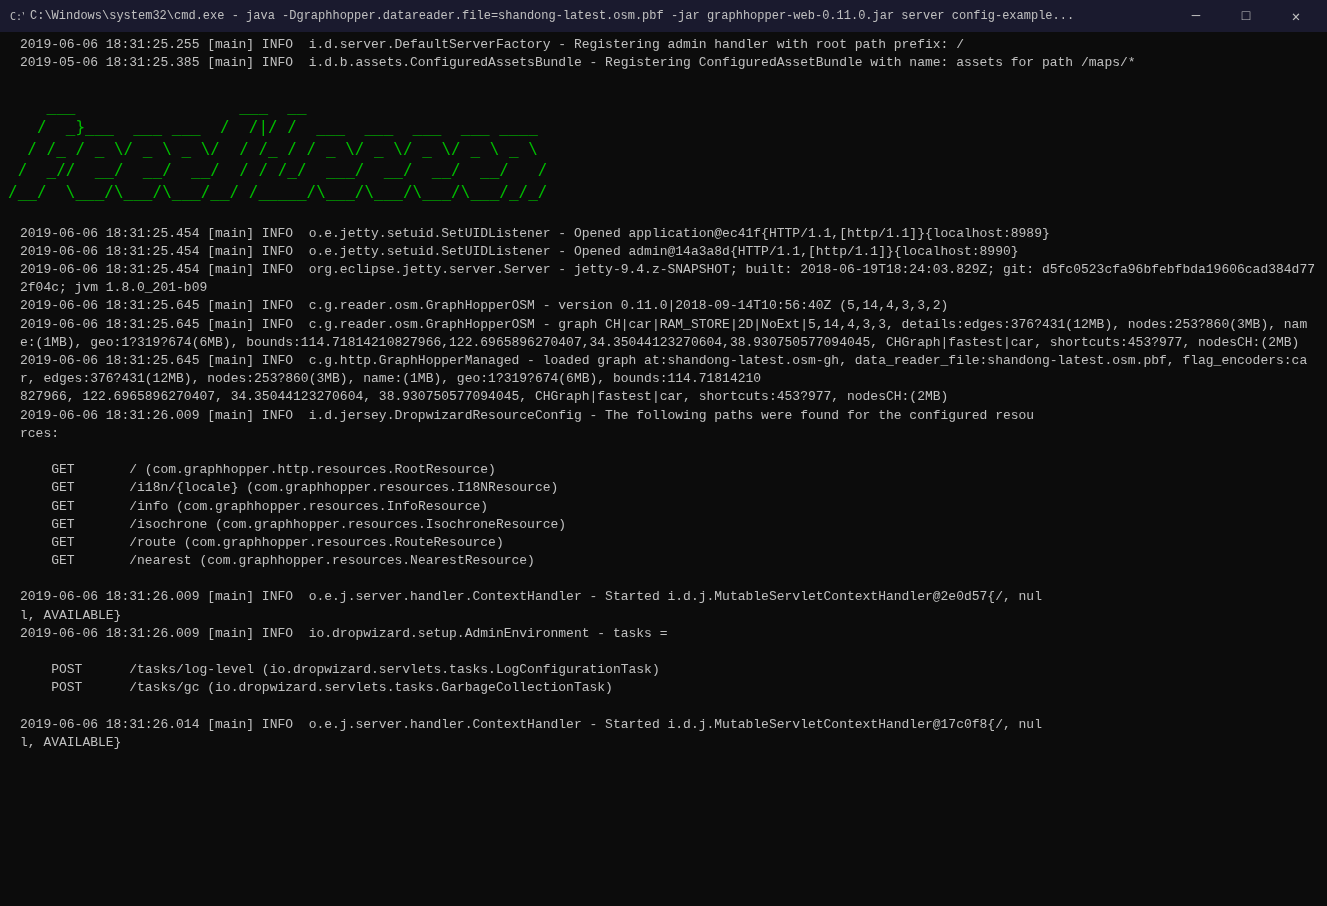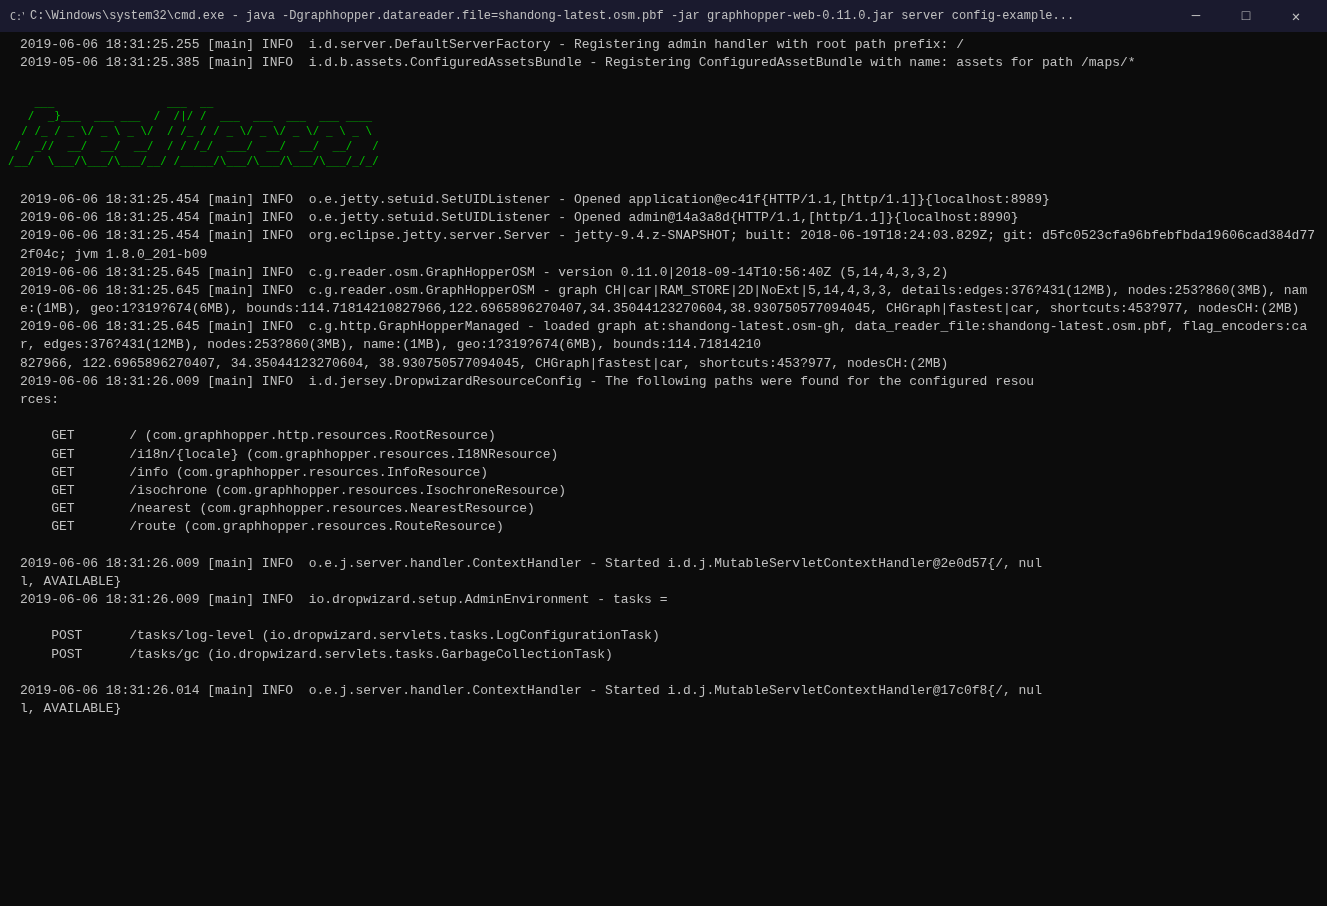--- a/index.html
+++ b/index.html
@@ -63,21 +63,21 @@
     }
     .ascii-art {
       color: #00aa00;
       font-size: 13px;
       line-height: 1.35;
       margin: 4px 0;
     }
     .graphhopper-art {
       display: block;
       white-space: pre;
-      font-size: 11px;
+      font-size: 16px;
       color: #00bb00;
       margin: 2px 0;
     }
   </style>
 </head>
 <body>
 
 <div class="title-bar">
   <div class="title-bar-left">
     <span class="title-bar-icon">
@@ -112,22 +112,22 @@
   <div class="log-line">2019-06-06 18:31:25.454 [main] INFO  org.eclipse.jetty.server.Server - jetty-9.4.z-SNAPSHOT; built: 2018-06-19T18:24:03.829Z; git: d5fc0523cfa96bfebfbda19606cad384d772f04c; jvm 1.8.0_201-b09</div>
   <div class="log-line">2019-06-06 18:31:25.645 [main] INFO  c.g.reader.osm.GraphHopperOSM - version 0.11.0|2018-09-14T10:56:40Z (5,14,4,3,3,2)</div>
   <div class="log-line">2019-06-06 18:31:25.645 [main] INFO  c.g.reader.osm.GraphHopperOSM - graph CH|car|RAM_STORE|2D|NoExt|5,14,4,3,3, details:edges:376?431(12MB), nodes:253?860(3MB), name:(1MB), geo:1?319?674(6MB), bounds:114.71814210827966,122.6965896270407,34.35044123270604,38.930750577094045, CHGraph|fastest|car, shortcuts:453?977, nodesCH:(2MB)</div>
   <div class="log-line">2019-06-06 18:31:25.645 [main] INFO  c.g.http.GraphHopperManaged - loaded graph at:shandong-latest.osm-gh, data_reader_file:shandong-latest.osm.pbf, flag_encoders:car, edges:376?431(12MB), nodes:253?860(3MB), name:(1MB), geo:1?319?674(6MB), bounds:114.71814210<br>827966, 122.6965896270407, 34.35044123270604, 38.930750577094045, CHGraph|fastest|car, shortcuts:453?977, nodesCH:(2MB)</div>
   <div class="log-line">2019-06-06 18:31:26.009 [main] INFO  i.d.jersey.DropwizardResourceConfig - The following paths were found for the configured resou<br>rces:</div>
   <div class="log-line">&nbsp;</div>
   <div class="log-line">    GET       / (com.graphhopper.http.resources.RootResource)</div>
   <div class="log-line">    GET       /i18n/{locale} (com.graphhopper.resources.I18NResource)</div>
   <div class="log-line">    GET       /info (com.graphhopper.resources.InfoResource)</div>
   <div class="log-line">    GET       /isochrone (com.graphhopper.resources.IsochroneResource)</div>
+  <div class="log-line">    GET       /route (com.graphhopper.resources.RouteResource)</div>
   <div class="log-line">    GET       /nearest (com.graphhopper.resources.NearestResource)</div>
-  <div class="log-line">    GET       /route (com.graphhopper.resources.RouteResource)</div>
   <div class="log-line">&nbsp;</div>
   <div class="log-line">2019-06-06 18:31:26.009 [main] INFO  o.e.j.server.handler.ContextHandler - Started i.d.j.MutableServletContextHandler@2e0d57{/, nul<br>l, AVAILABLE}</div>
   <div class="log-line">2019-06-06 18:31:26.009 [main] INFO  io.dropwizard.setup.AdminEnvironment - tasks =</div>
   <div class="log-line">&nbsp;</div>
   <div class="log-line">    POST      /tasks/log-level (io.dropwizard.servlets.tasks.LogConfigurationTask)</div>
   <div class="log-line">    POST      /tasks/gc (io.dropwizard.servlets.tasks.GarbageCollectionTask)</div>
   <div class="log-line">&nbsp;</div>
   <div class="log-line">2019-06-06 18:31:26.014 [main] INFO  o.e.j.server.handler.ContextHandler - Started i.d.j.MutableServletContextHandler@17c0f8{/, nul<br>l, AVAILABLE}</div>
 </div>
 

